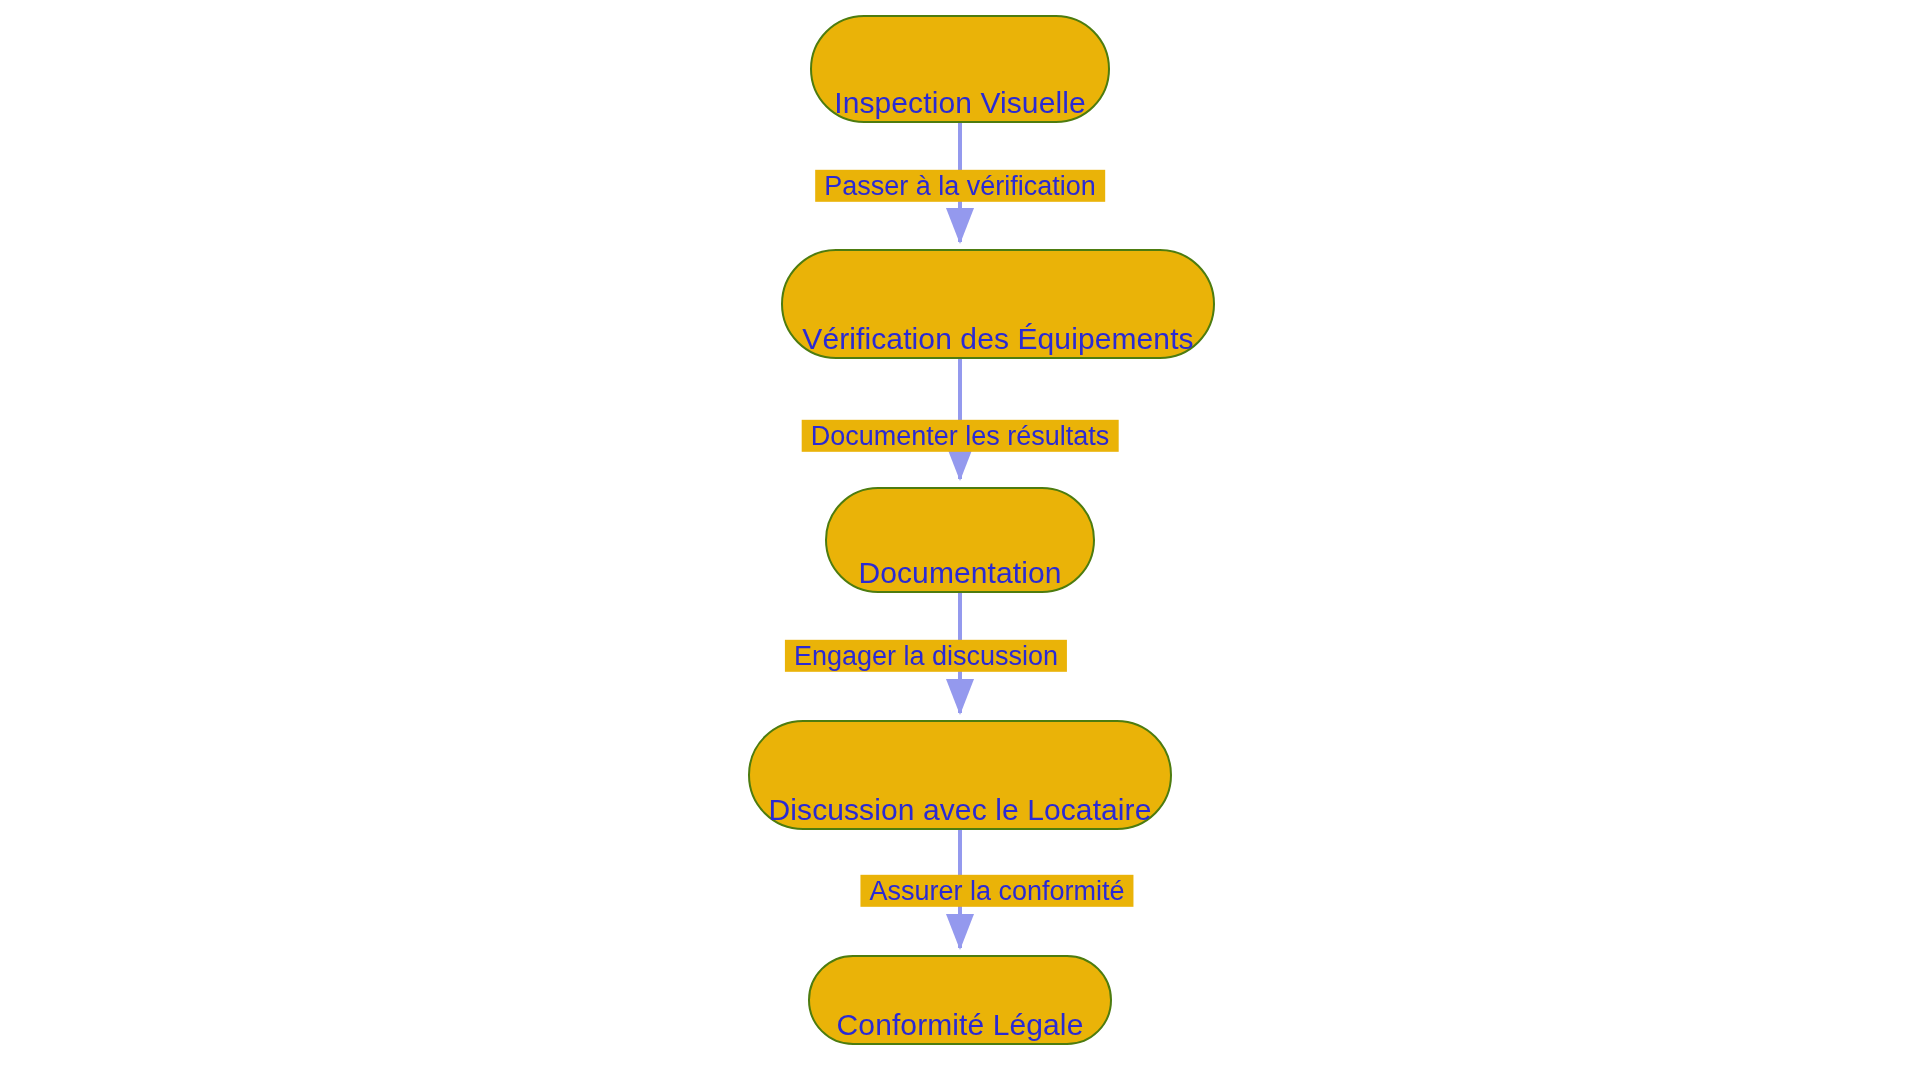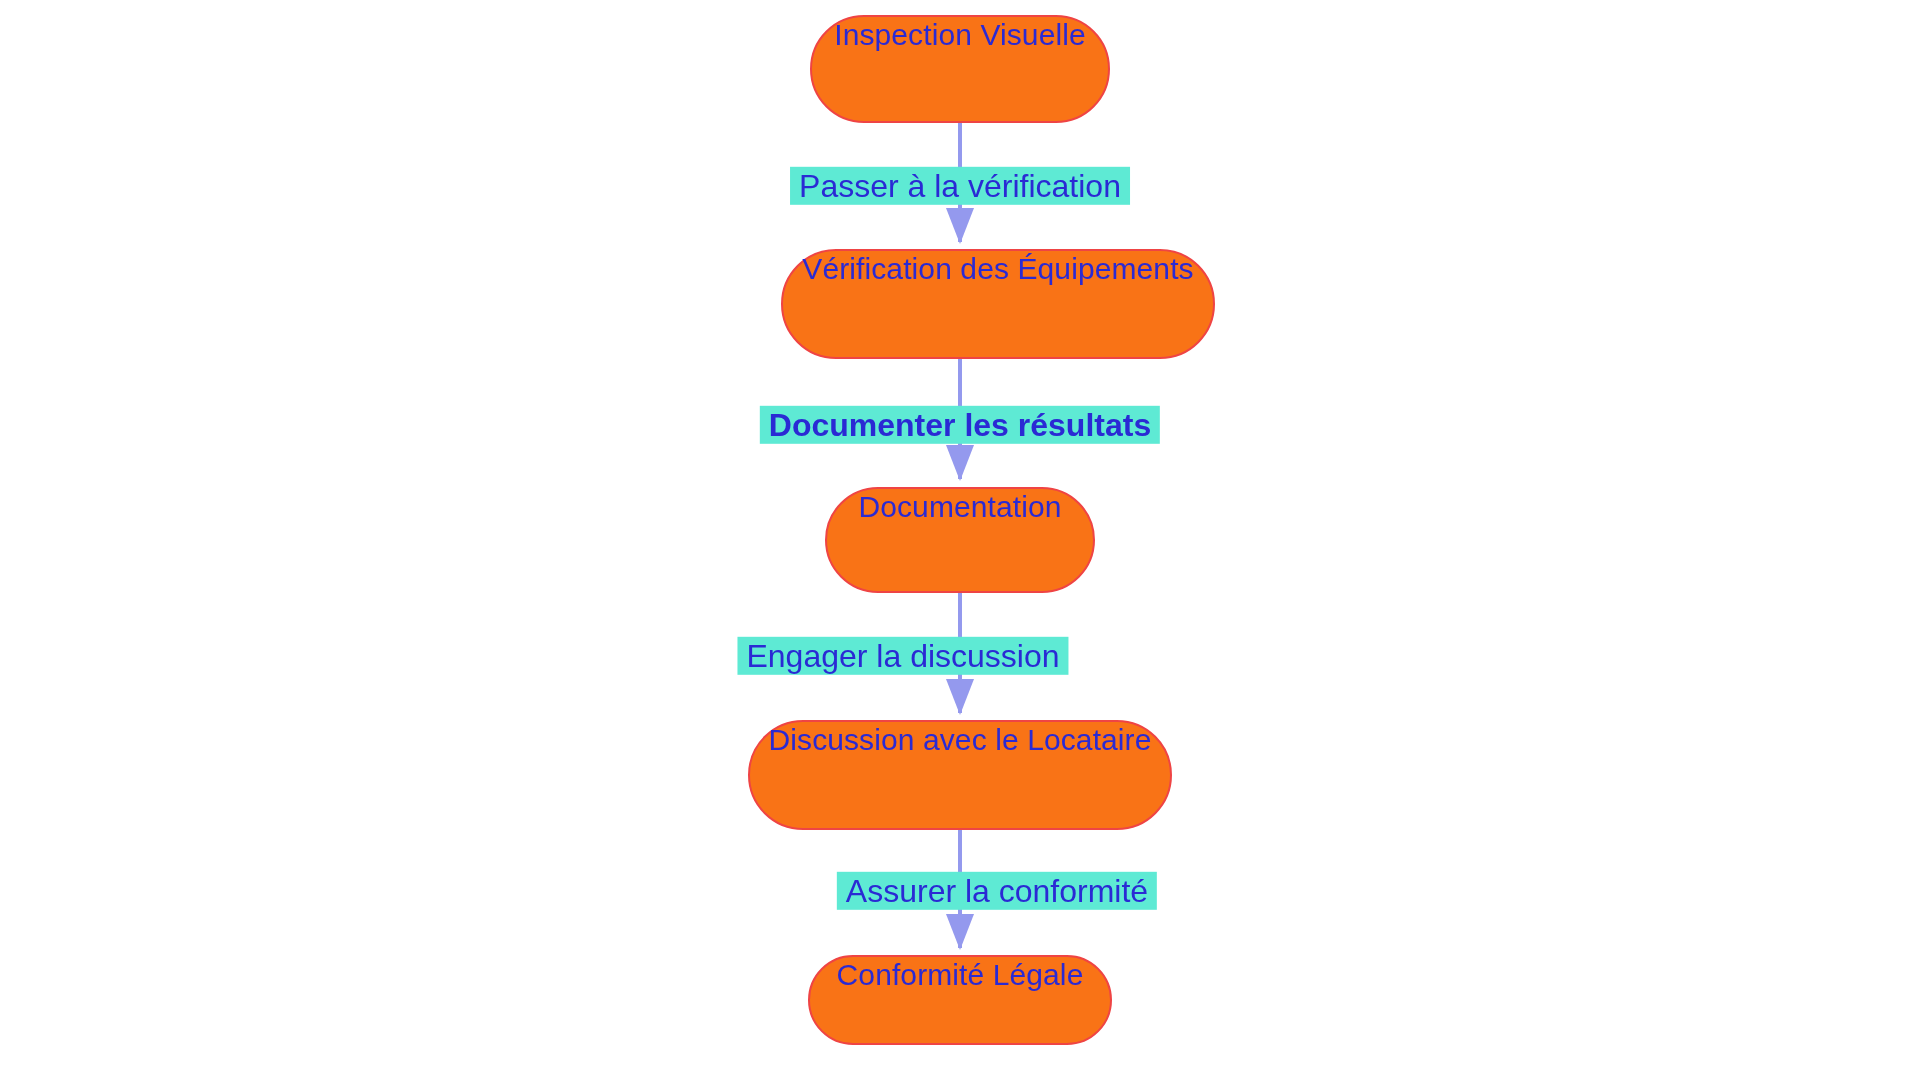--- a/index.html
+++ b/index.html
@@ -22,45 +22,45 @@
   .edge-layer {
     position: absolute;
     top: 0;
     left: 0;
     width: 1920px;
     height: 1083px;
   }
   .node {
     position: absolute;
     box-sizing: border-box;
-    background: #f97316;
-    border: 2px solid #ef4444;
+    background: #eab308;
+    border: 2px solid #4d7c0f;
     border-radius: 999px;
     display: flex;
-    align-items: flex-start;
+    align-items: flex-end;
     justify-content: center;
     text-align: center;
   }
   .node-label {
     color: #2a2ad4;
     font-size: 30px;
     font-family: "Liberation Sans", sans-serif;
     font-weight: 400;
     letter-spacing: 0.1px;
     white-space: nowrap;
     line-height: 1.2;
   }
   .edge-label {
     position: absolute;
     transform: translate(-50%, -50%);
     color: #2a2ad4;
-    font-size: 32px;
+    font-size: 27px;
     font-family: "Liberation Sans", sans-serif;
     white-space: nowrap;
-    background: #5eead4;
+    background: #eab308;
     padding: 0 9px;
     line-height: 1.2;
   }
 </style>
 </head>
 <body>
 
 <div id="flow-canvas">
 
   <svg class="edge-layer" viewBox="0 0 1920 1083" xmlns="http://www.w3.org/2000/svg">
@@ -89,17 +89,17 @@
 
   <div class="node" id="node-n3" style="width: 270px; height: 106px; left: 825px; top: 487px;">
     <span class="node-label">Documentation</span>
   </div>
 
   <div class="node" id="node-n5" style="width: 304px; height: 90px; left: 808px; top: 955px;">
     <span class="node-label">Conformité Légale</span>
   </div>
 
   <div class="edge-label" id="edge-label-e1" style="left: 960px; top: 186px;">Passer à la vérification</div>
-  <div class="edge-label" id="edge-label-e2" style="left: 960px; top: 425px; font-weight: bold;">Documenter les résultats</div>
-  <div class="edge-label" id="edge-label-e3" style="left: 903px; top: 656px;">Engager la discussion</div>
+  <div class="edge-label" id="edge-label-e2" style="left: 960px; top: 436px;">Documenter les résultats</div>
+  <div class="edge-label" id="edge-label-e3" style="left: 926px; top: 656px;">Engager la discussion</div>
   <div class="edge-label" id="edge-label-e4" style="left: 997px; top: 891px;">Assurer la conformité</div>
 
 </div>
 
 </body></html>

